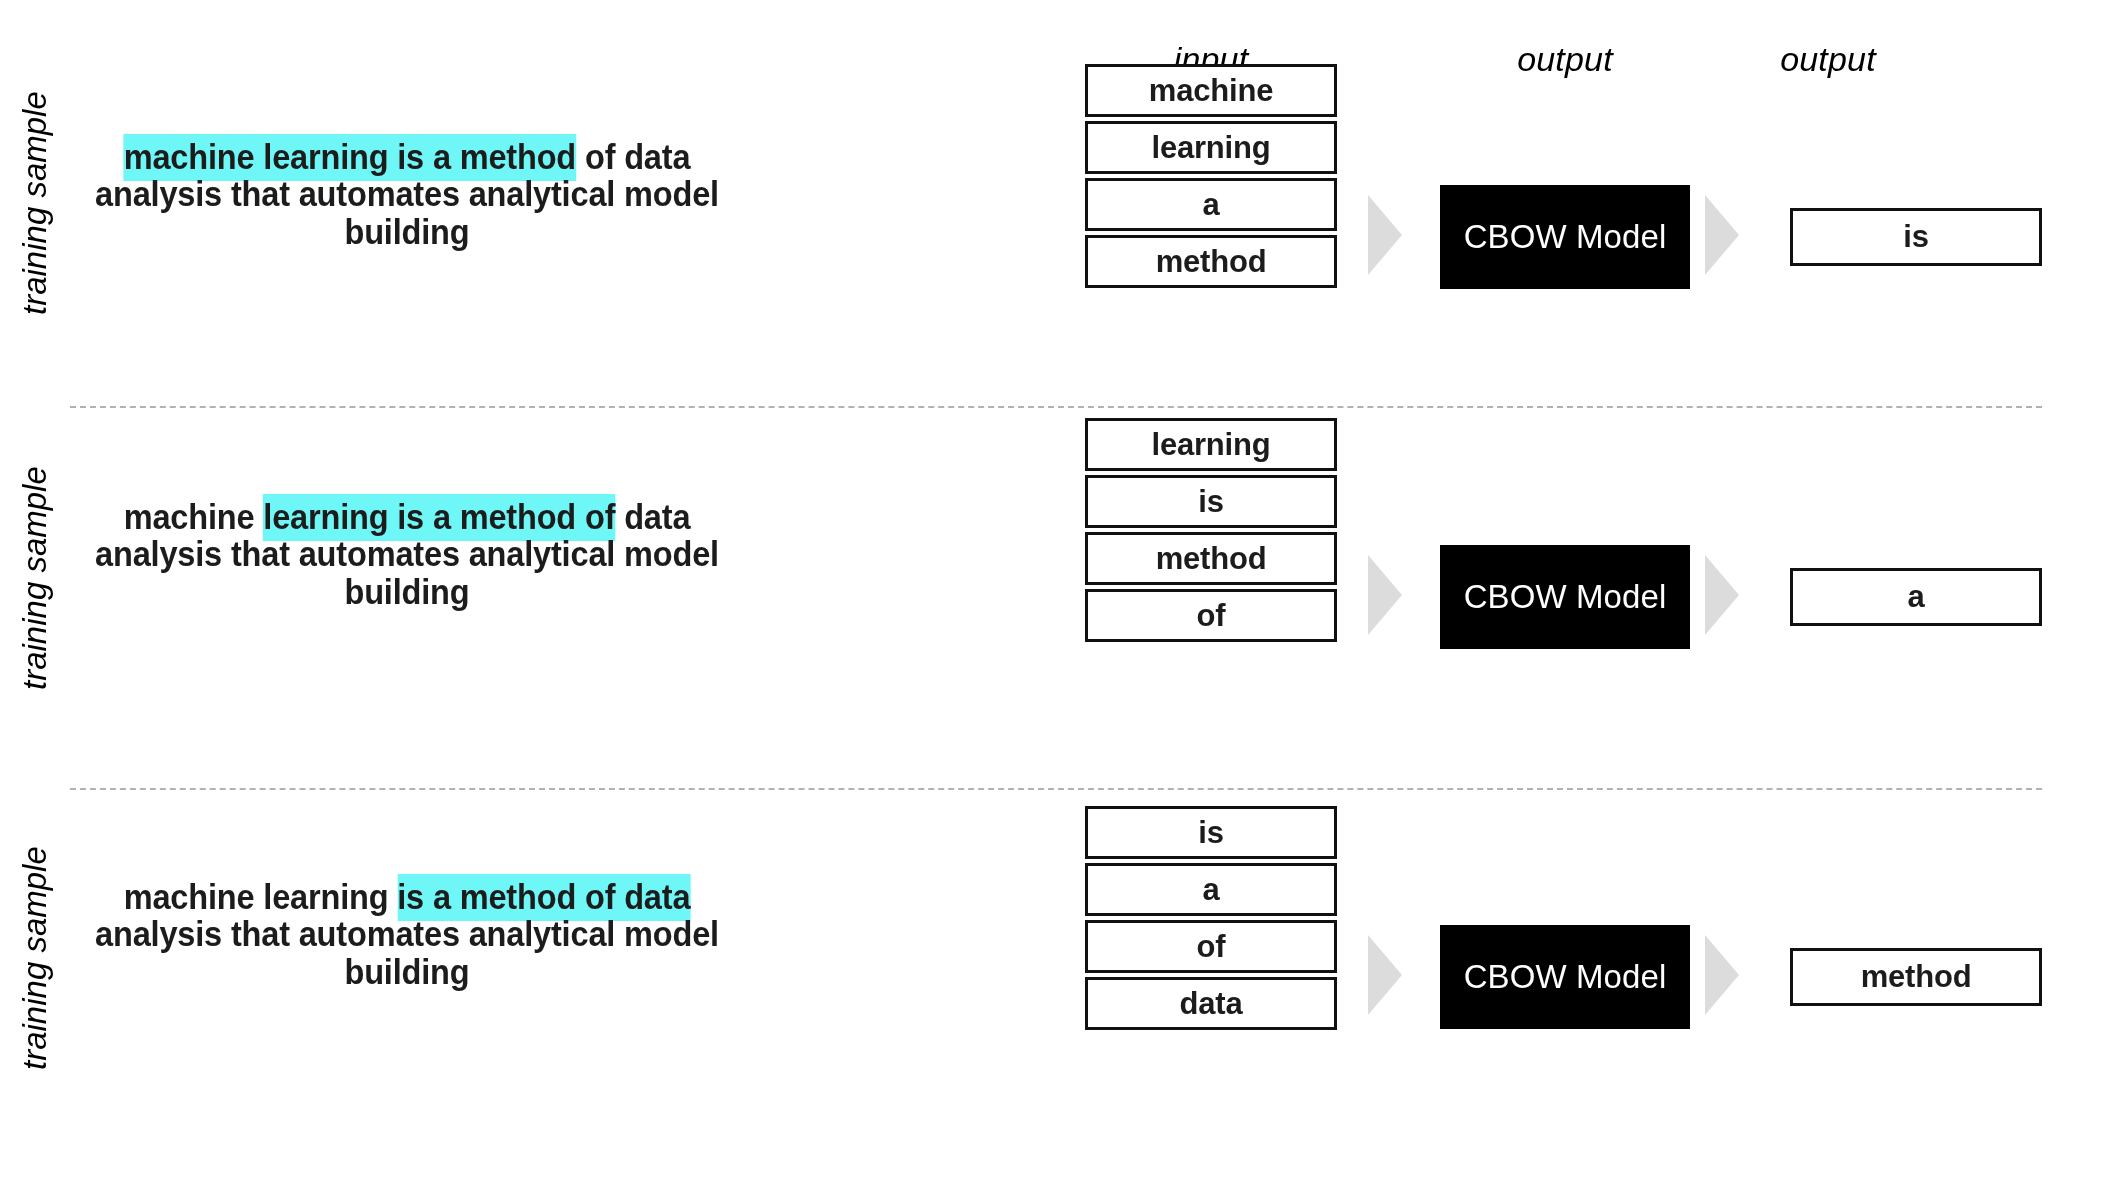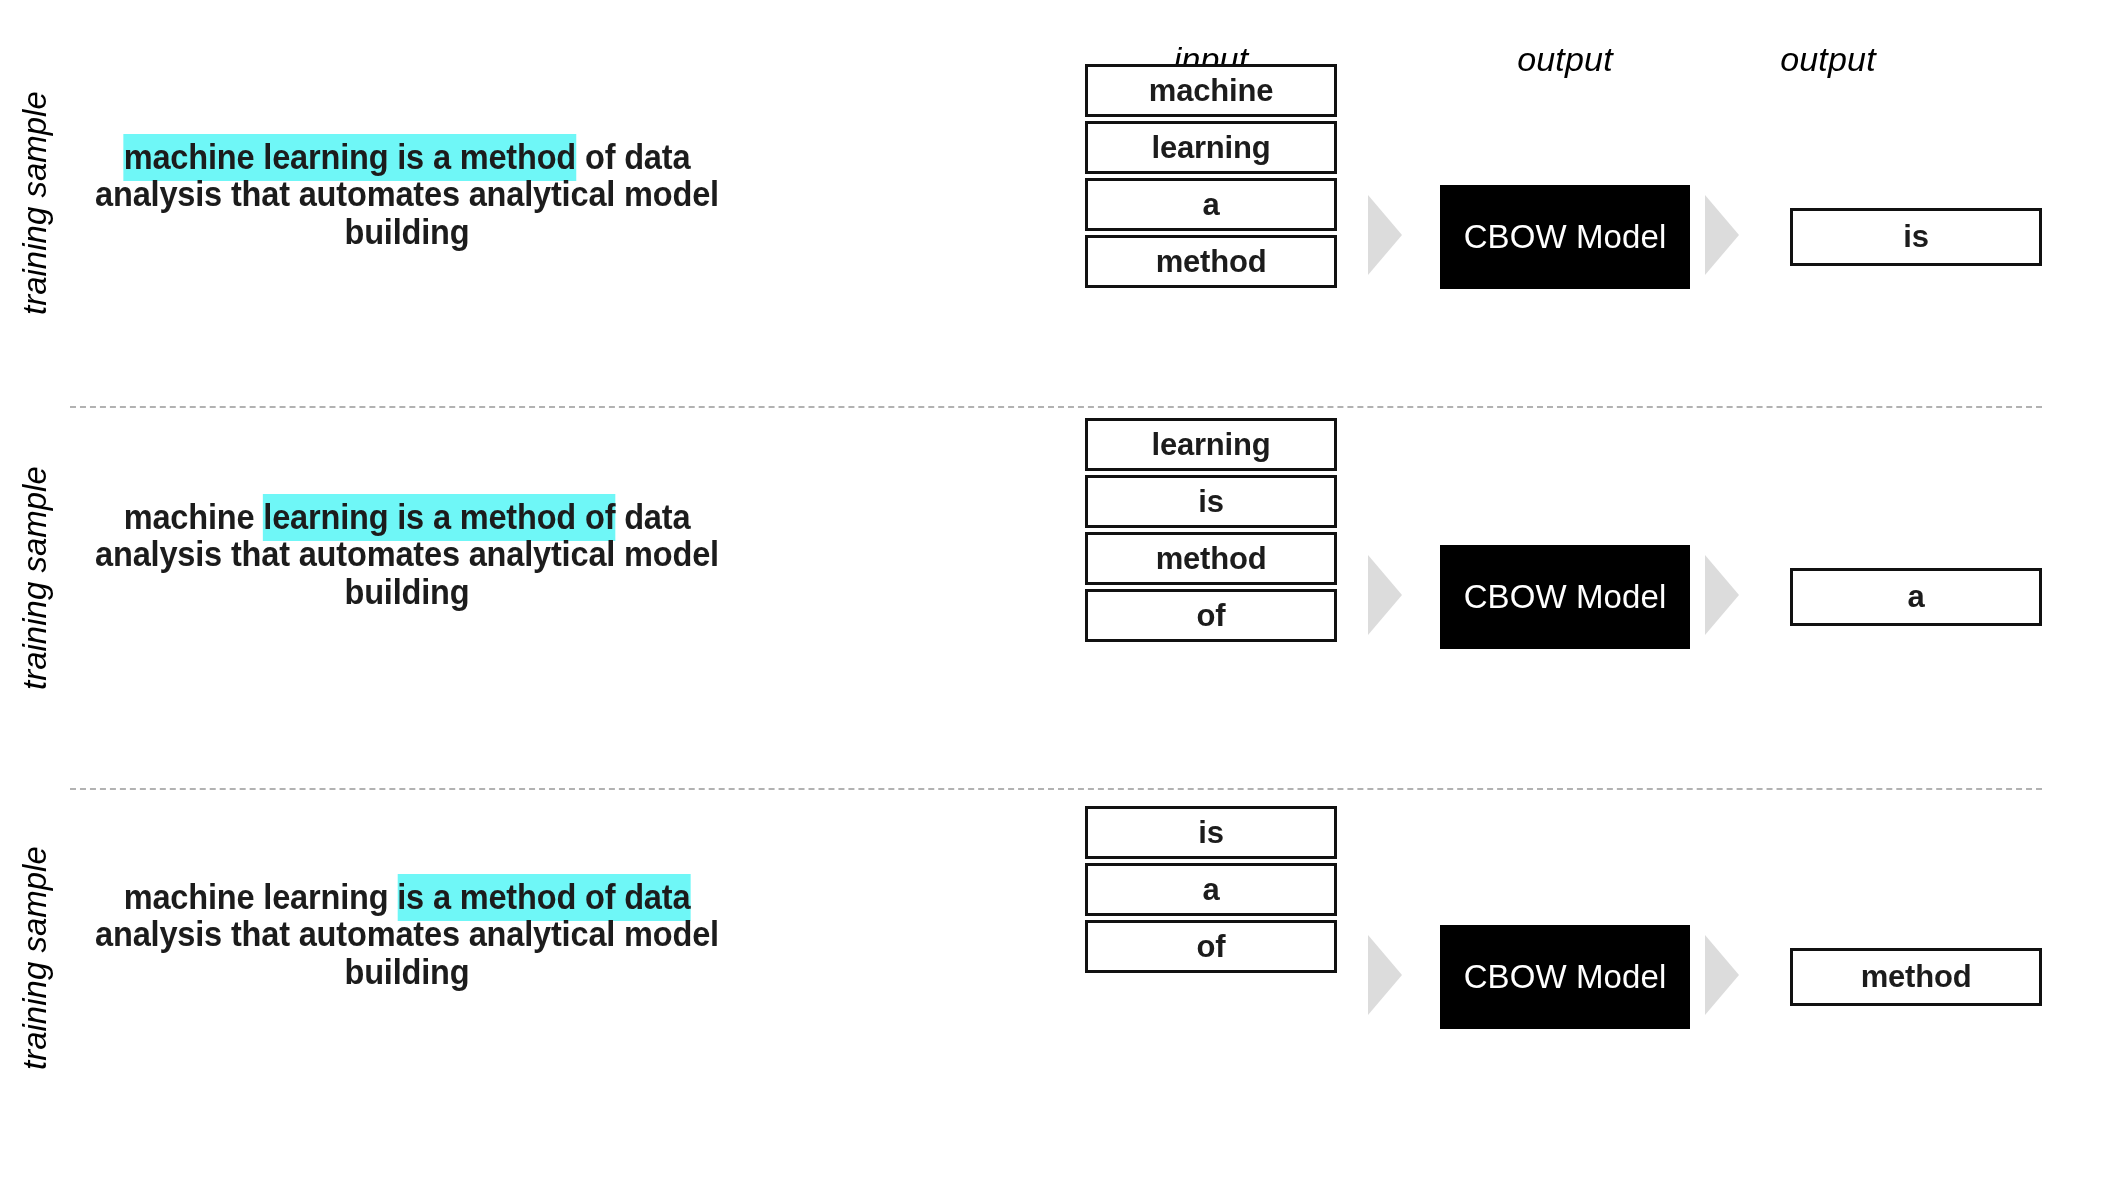--- a/index.html
+++ b/index.html
@@ -268,20 +268,21 @@
     <div class="row-label">training sample</div>
 
     <div class="sentence" style="top:88px;">
       <span>machine learning </span><span class="hl">is a method of data</span><span> analysis that automates analytical model building</span>
     </div>
 
     <div class="input-col">
       <div class="word-box">is</div>
       <div class="word-box">a</div>
       <div class="word-box">of</div>
+      <div class="word-box">data</div>
     </div>
 
     <div class="chevron chevron-in" style="top:145px;">
       <svg width="34" height="80" viewBox="0 0 34 80">
           <polygon points="0,0 34,40 0,80" fill="#DCDCDC"></polygon>
         </svg>
     </div>
 
     <div class="model-box" style="top:135px;">CBOW Model</div>
 

